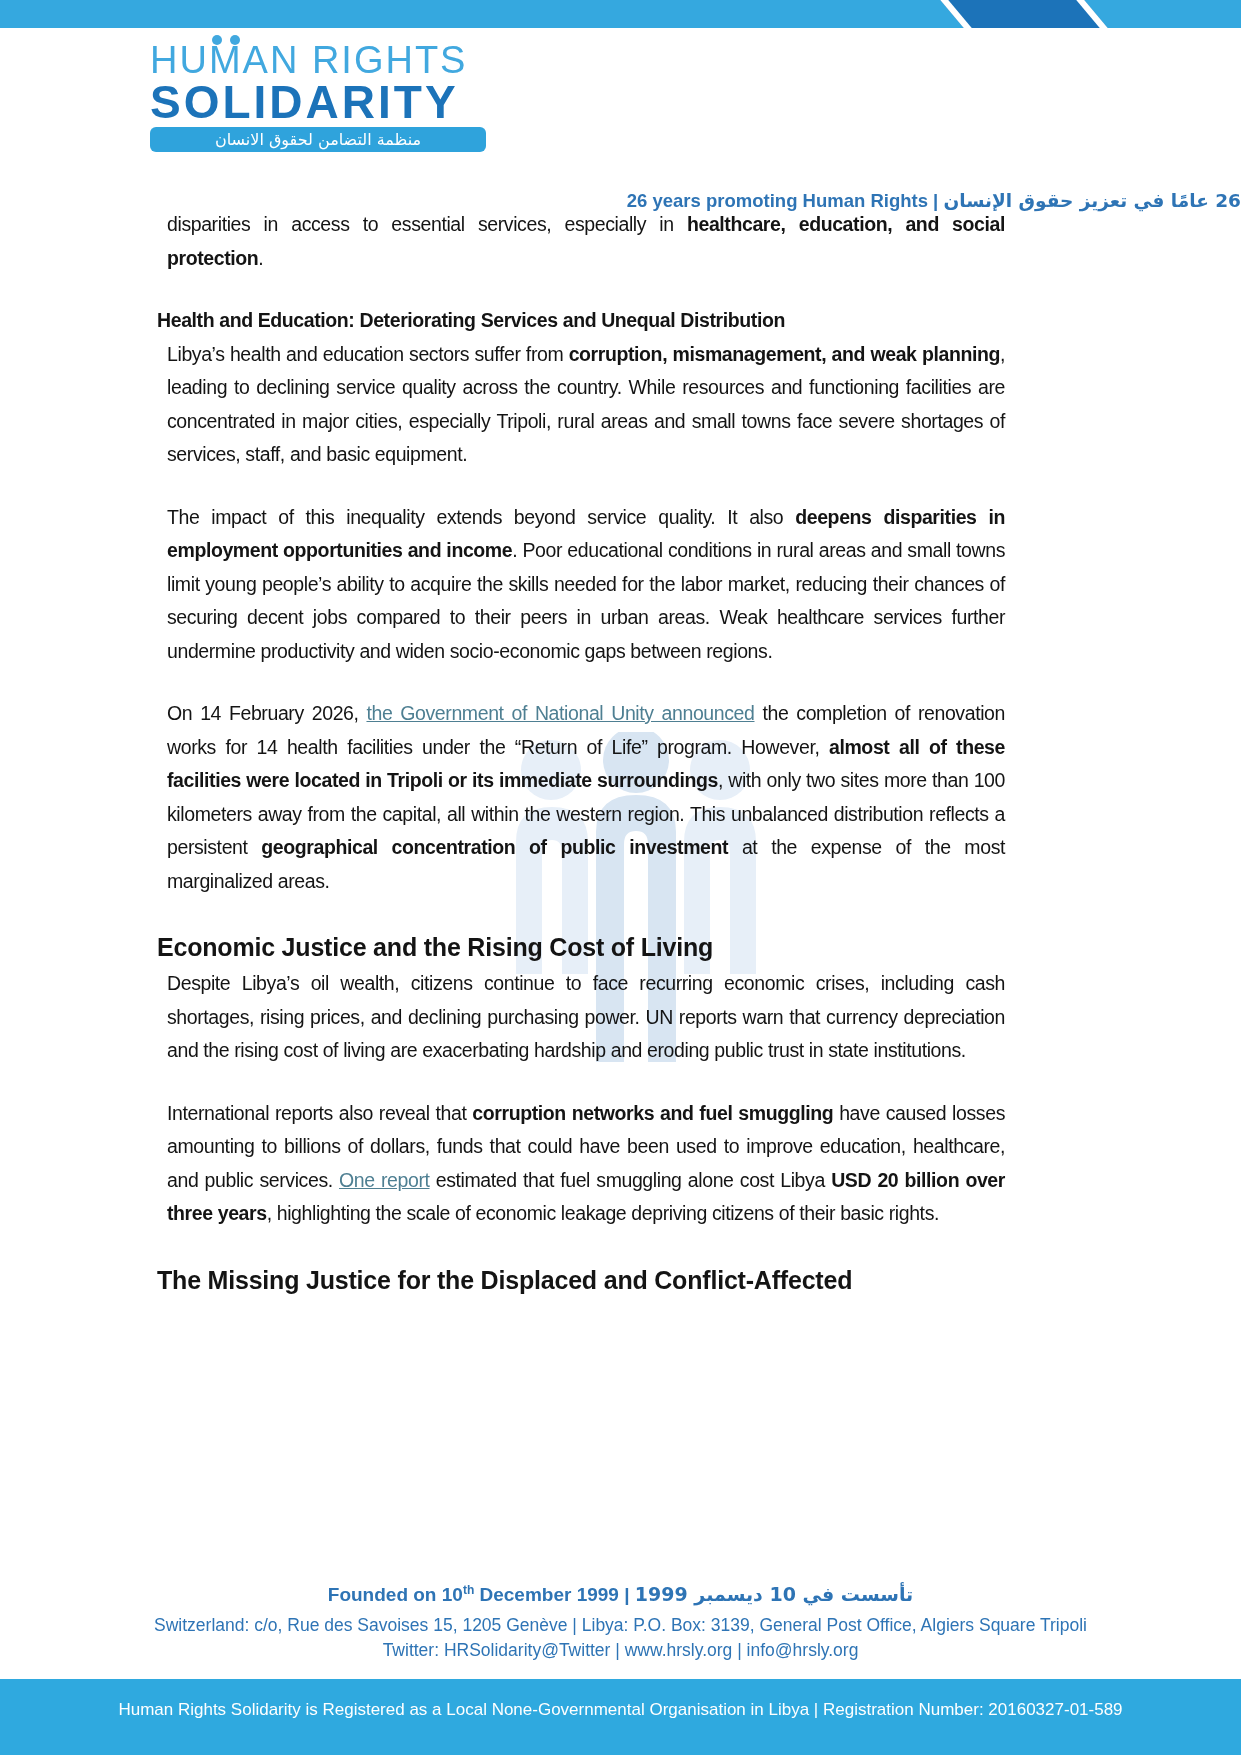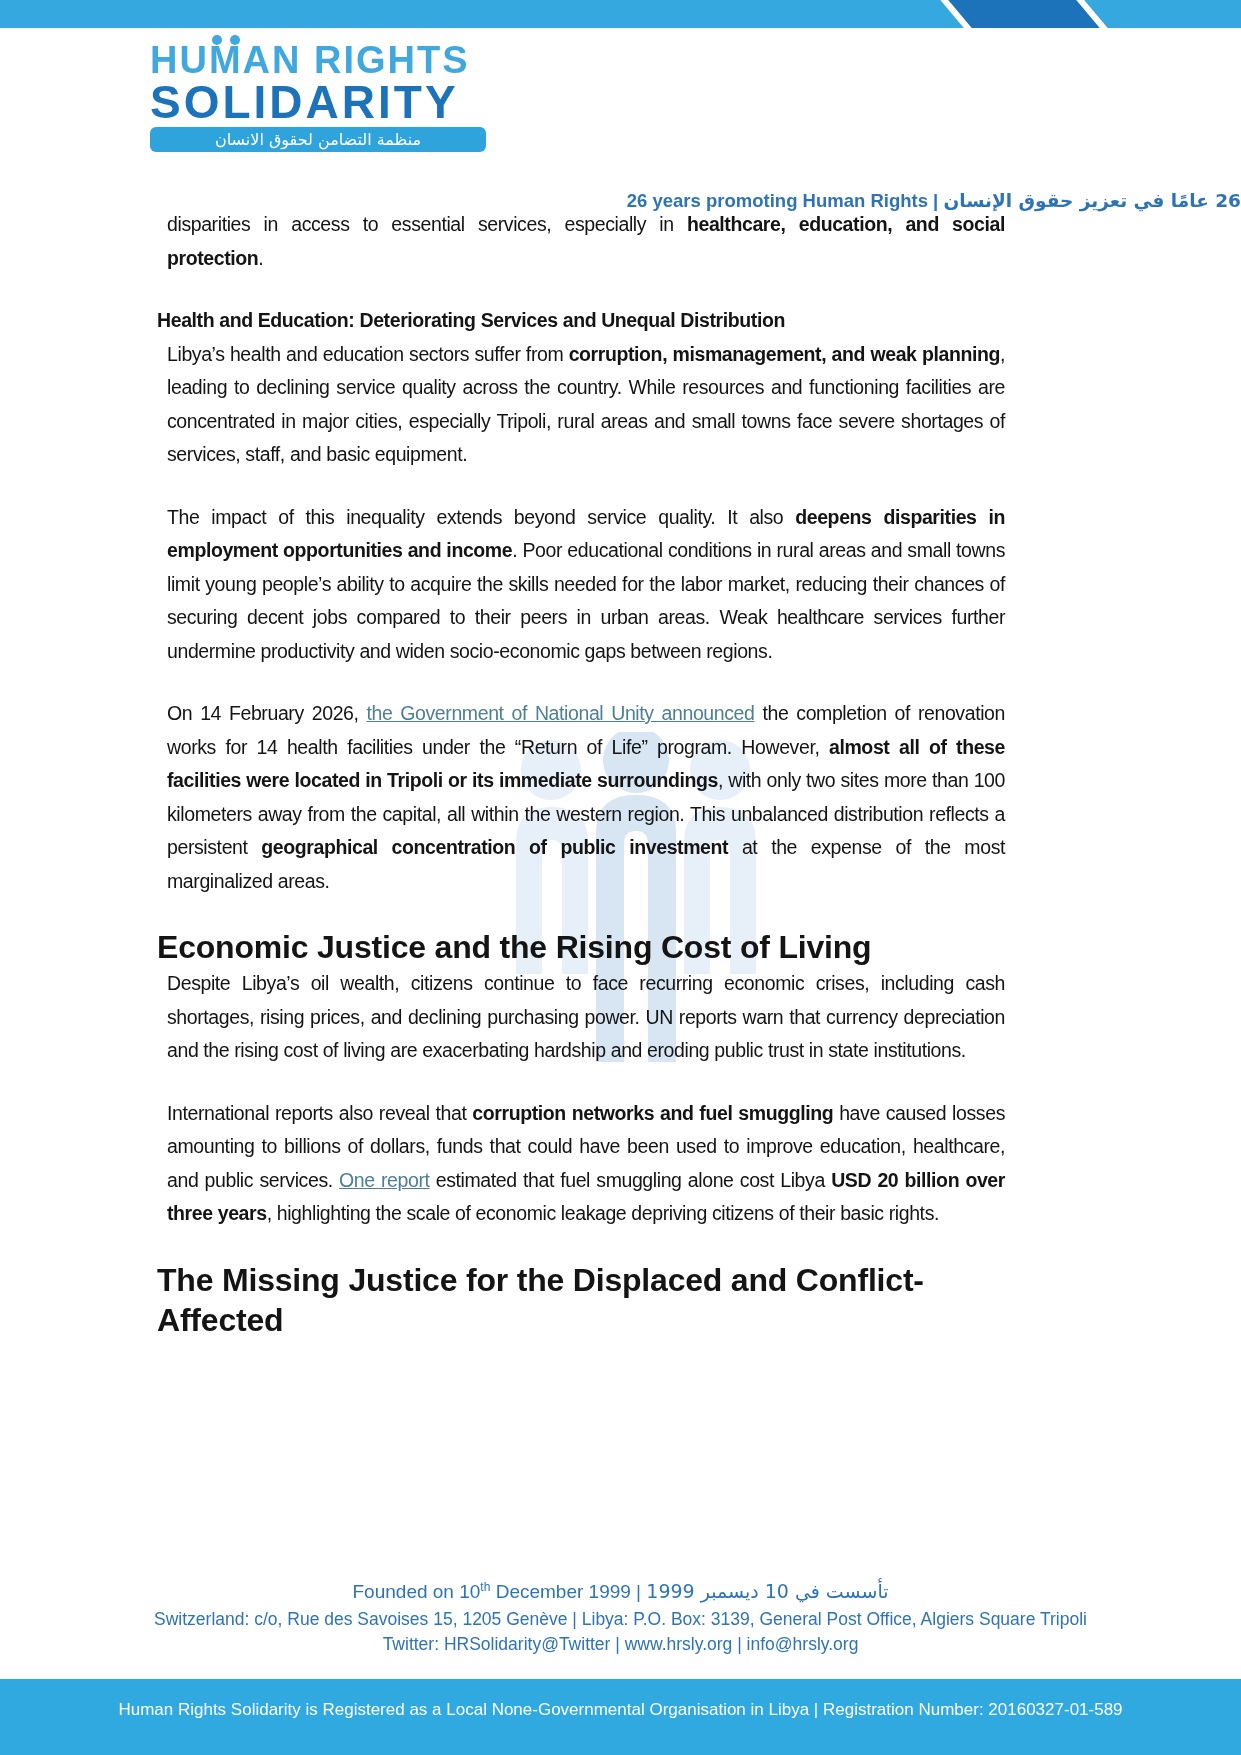--- a/index.html
+++ b/index.html
@@ -24,21 +24,21 @@
   
   .topbar{position:absolute;top:0;left:0;width:100%;height:28px;background:var(--bar-light-blue,#35A8DF);overflow:hidden;}
   .topbar-accent{
     position:absolute;left:952px;top:-3px;width:128px;height:34px;
     background:var(--bar-dark-blue,#1C73B9);
     border-left:8px solid #fff;border-right:8px solid #fff;
     transform:skewX(40deg);
   }
   
   .logo{position:absolute;left:150px;top:40px;width:336px;}
-  .logo-line1{position:relative;font-size:38px;font-weight:bold;color:var(--logo-light-blue,#41A8DF);letter-spacing:2px;line-height:40px;white-space:nowrap;}
+  .logo-line1{position:relative;font-size:38px;font-weight:normal;color:var(--logo-light-blue,#41A8DF);letter-spacing:2px;line-height:40px;white-space:nowrap;}
   .logo-dot{position:absolute;width:10px;height:10px;border-radius:50%;background:var(--logo-light-blue,#41A8DF);top:-5px;}
   .logo-dot.d1{left:62px;}
   .logo-dot.d2{left:80px;}
   .logo-line2{font-size:46px;font-weight:bold;color:var(--logo-dark-blue,#1C73B9);letter-spacing:3px;line-height:44px;white-space:nowrap;}
   .logo-banner{
     margin-top:3px;width:336px;height:25px;background:var(--banner-blue,#2FA3DC);
     border-radius:6px;color:#fff;text-align:center;font-size:16px;line-height:25px;
     font-family:"DejaVu Sans",sans-serif;box-sizing:border-box;
   }
   
@@ -53,26 +53,26 @@
   .wm-dark{fill:var(--watermark-blue-dark,#D8E5F2);}
   
   .docbody{
     position:absolute;left:157px;top:208px;width:848px;z-index:1;
     color:var(--body-text,#141414);font-size:19.5px;line-height:33.5px;letter-spacing:-0.4px;
     text-align:justify;
   }
   .blk{margin:0;}
   .blk.p{margin:0 0 29px 10px;}
   .blk.h-small{font-weight:bold;margin:0;text-align:left;}
-  .blk.h-big{font-weight:bold;font-size:32px;line-height:40px;letter-spacing:-0.2px;margin:0;text-align:left;}
+  .blk.h-big{font-weight:bold;font-size:25px;line-height:40px;letter-spacing:-0.2px;margin:0;text-align:left;}
   .b{font-weight:bold;}
   .doc-link{color:var(--link-teal,#4E7F92);cursor:pointer;}
   
   .footer{position:absolute;top:1572px;left:0;width:100%;text-align:center;color:var(--accent-blue,#2E74B5);z-index:1;}
-  .footer-founded{font-weight:normal;font-size:19px;line-height:30px;}
+  .footer-founded{font-weight:bold;font-size:19px;line-height:37px;}
   .footer-founded sup{font-size:12px;}
   .footer-line{font-size:17.5px;line-height:25px;}
   
   .regbar{
     position:absolute;top:1679px;left:0;width:100%;height:76px;box-sizing:border-box;
     background:var(--bottom-bar-blue,#2FA9DF);color:#ffffff;text-align:center;
     font-size:17px;padding-top:21px;
   }
 </style>
 </head>

